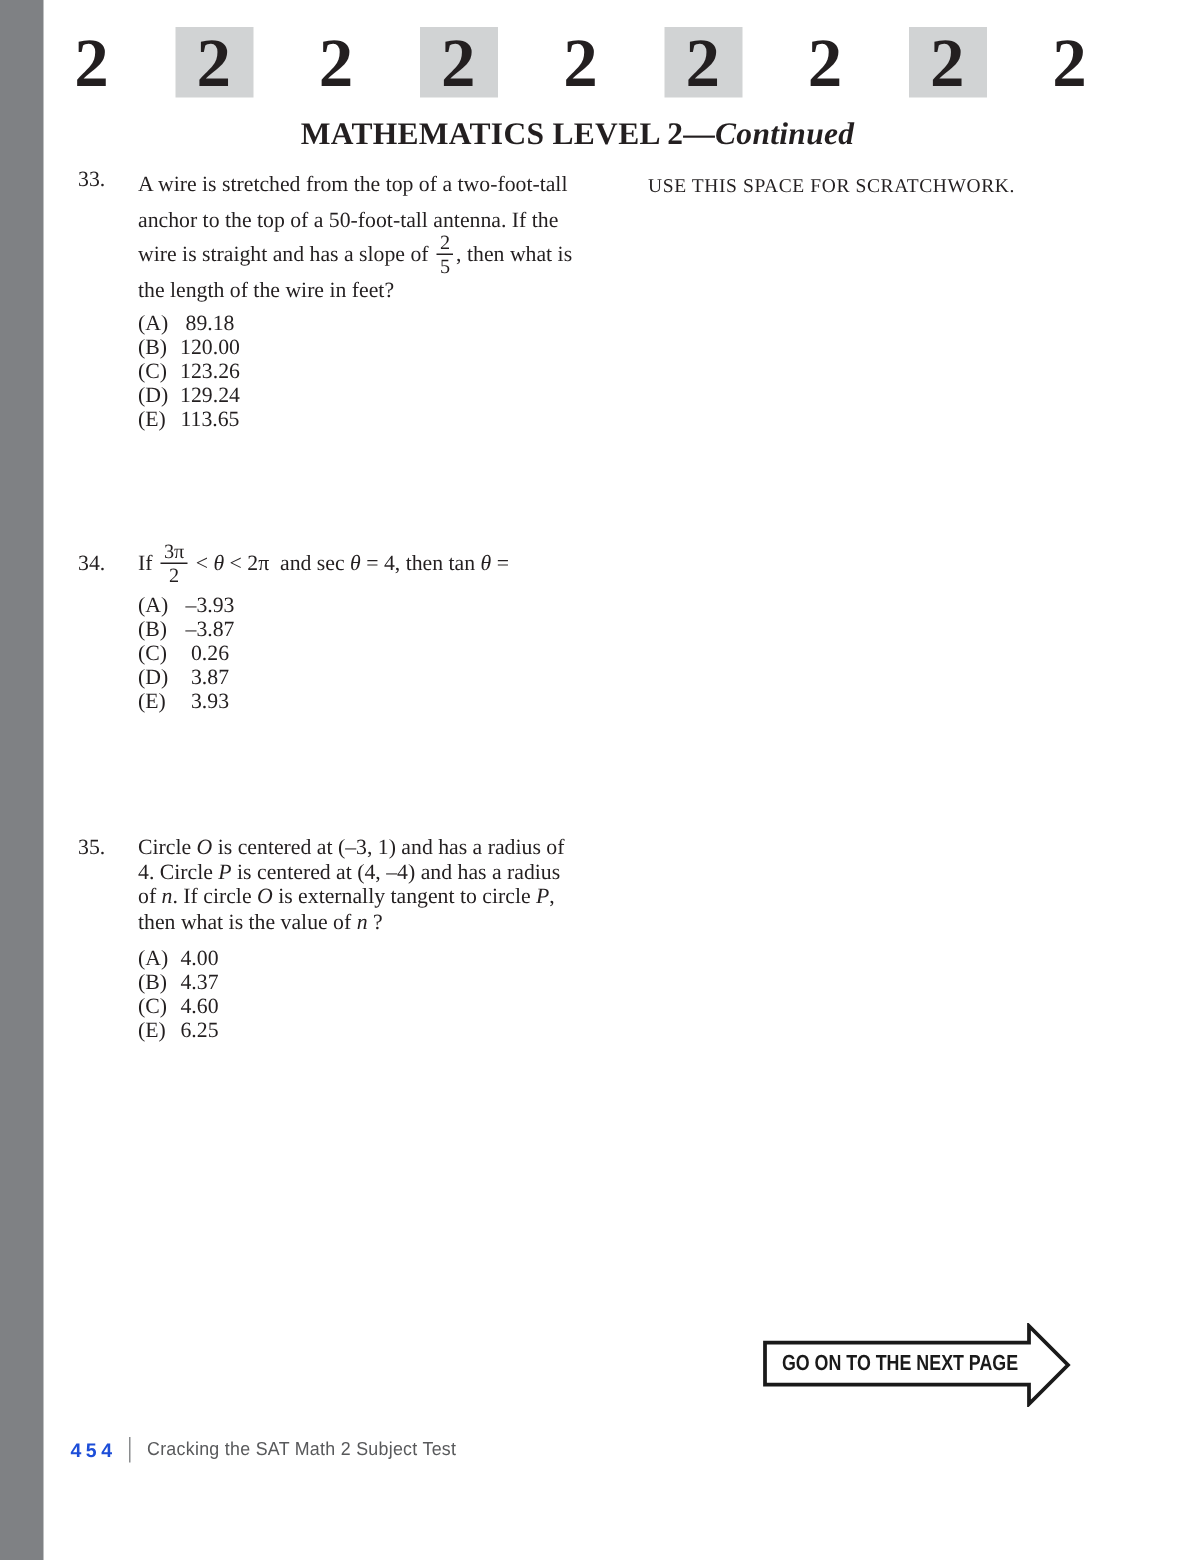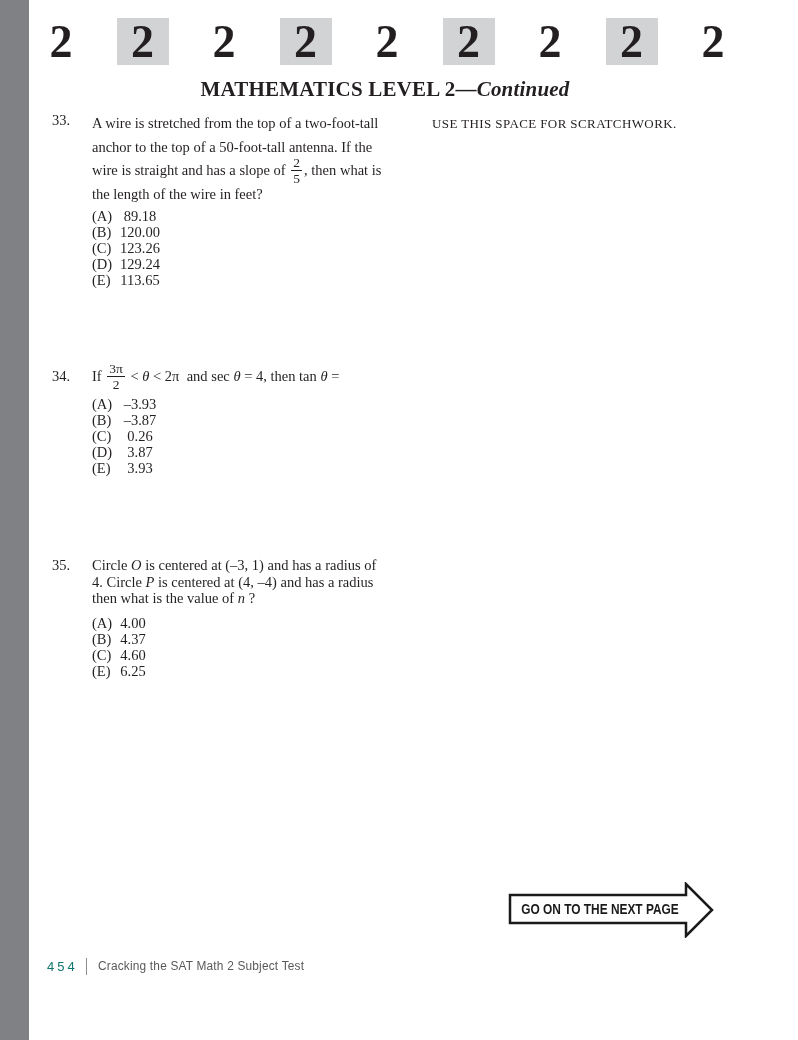--- a/index.html
+++ b/index.html
@@ -55,21 +55,21 @@
   .goon svg{position:absolute;left:0;top:0;}
   .goon-text{position:absolute;left:6px;top:13px;width:172px;height:28px;
              display:flex;align-items:center;justify-content:center;
              font-family:"Liberation Sans","DejaVu Sans",sans-serif;
              font-weight:bold;font-size:14.5px;color:#1a1a1a;
              transform:scaleX(.82);transform-origin:center;white-space:nowrap;}
 
   
   .footer{position:absolute;left:47px;top:956px;height:20px;display:flex;align-items:center;
           font-family:"Liberation Sans","DejaVu Sans",sans-serif;}
-  .pnum{font-weight:normal;font-size:13px;letter-spacing:3px;color:#0f766e;}
+  .pnum{font-weight:bold;font-size:13px;letter-spacing:3px;color:#1d4ed8;}
   .fdiv{display:inline-block;width:1px;height:17px;background:#8a8c8e;margin:0 11px 0 8px;}
   .ftitle{font-size:12.5px;color:var(--footer-title);display:inline-block;
           transform:scaleX(.95);transform-origin:left center;letter-spacing:.2px;}
 </style>
 </head>
 <body>
 
 <div class="page">
   <div class="leftbar"></div>
 
@@ -118,20 +118,21 @@
         <div class="choice"><span class="clabel">(E)</span><span class="cval">3.93</span></div>
       </div>
     </div>
   </section>
 
   <section class="question q35" style="top:557px">
     <span class="qnum">35.</span>
     <div class="qbody">
       <div class="qline"><span>Circle </span><i>O</i><span> is centered at (–3, 1) and has a radius of</span></div>
       <div class="qline"><span>4. Circle </span><i>P</i><span> is centered at (4, –4) and has a radius</span></div>
+      <div class="qline"><span>of </span><i>n</i><span>. If circle </span><i>O</i><span> is externally tangent to circle </span><i>P</i><span>,</span></div>
       <div class="qline"><span>then what is the value of </span><i>n</i><span> ?</span></div>
       <div class="choices">
         <div class="choice"><span class="clabel">(A)</span><span class="cval">4.00</span></div>
         <div class="choice"><span class="clabel">(B)</span><span class="cval">4.37</span></div>
         <div class="choice"><span class="clabel">(C)</span><span class="cval">4.60</span></div>
         <div class="choice"><span class="clabel">(E)</span><span class="cval">6.25</span></div>
       </div>
     </div>
   </section>
 

